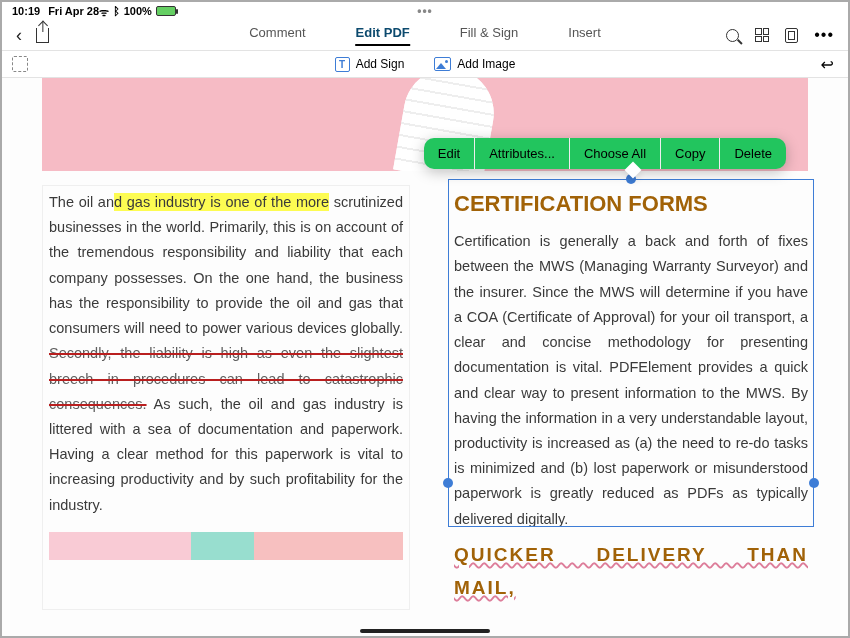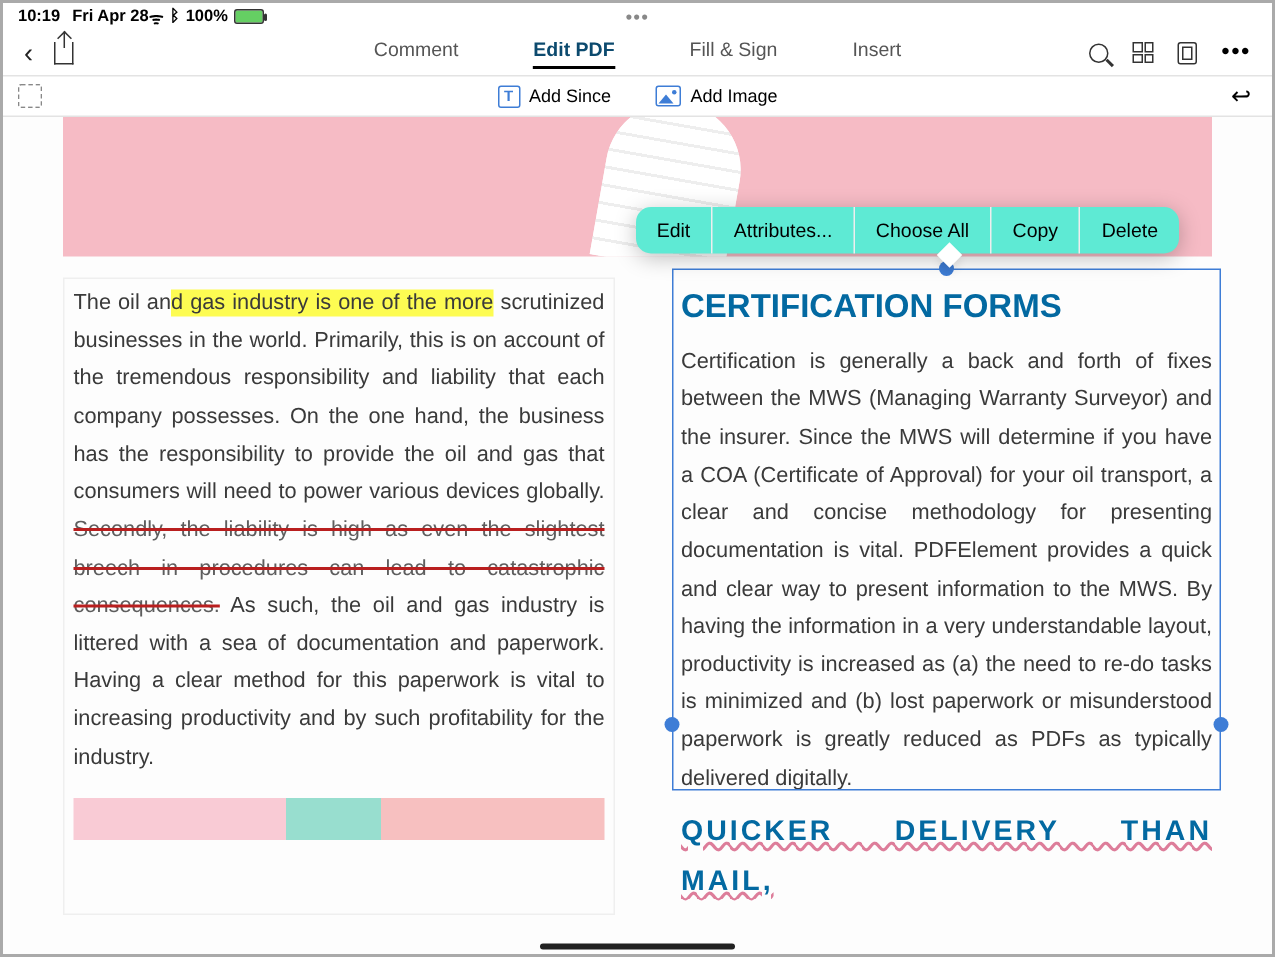--- a/index.html
+++ b/index.html
@@ -21,40 +21,40 @@
 .tb2-item { display:flex; align-items:center; gap:6px; }
 .tb2-left { position:absolute; left:10px; border:1px dashed #888; width:16px; height:16px; border-radius:2px; }
 .tb2-right { position:absolute; right:14px; font-size:16px; }
 
 .canvas-area { height:561px; overflow:hidden; background:#fdfdfd; padding:0 40px; position:relative; }
 
 .hero { height:93px; background:#f6bbc5; position:relative; overflow:hidden; }
 .leg { position:absolute; left:360px; top:-10px; width:90px; height:110px; background:#fafafa; border-top-left-radius:50px; border-top-right-radius:50px; transform:rotate(10deg); }
 .leg::after { content:""; position:absolute; left:0; top:0; right:0; bottom:0; background:repeating-linear-gradient(0deg,#fff 0 10px,#eee 10px 12px); border-radius:inherit;}
 
-.popup { position:absolute; top:60px; right:62px; background:#5eead4; box-shadow:0 3px 14px rgba(0,0,0,0.25); border-radius:10px; display:flex; font-size:13px; z-index:10; }
+.popup { position:absolute; top:60px; right:62px; background:#22c55e; box-shadow:0 3px 14px rgba(0,0,0,0.25); border-radius:10px; display:flex; font-size:13px; z-index:10; }
 .popup div { padding:8px 14px; border-right:1px solid #eee; cursor:pointer; }
 .popup div:last-child { border-right:none; }
 .popup::after { content:""; position:absolute; bottom:-7px; left:56%; width:12px; height:12px; background:#fff; transform:rotate(45deg); box-shadow:3px 3px 6px rgba(0,0,0,0.08);}
 
 .columns { display:flex; gap:44px; margin-top:14px; }
 .col { flex:1; font-size:14.5px; line-height:1.74; color:#3a3a3a; text-align:justify; }
 .col-left { border:1px solid #efefef; padding:4px 6px 8px; }
 
 .hl { background:#fdfc52; padding:1px 0;}
 .strike { text-decoration:line-through; text-decoration-color:#b91f1f; text-decoration-thickness:1.5px; color:#5e5e5e;}
 
 .col-right { position:relative;}
 .selbox { position:absolute; top:-6px; left:-6px; right:-6px; height:348px; border:1.5px solid #3e7dd6; }
 .handle { width:10px; height:10px; border-radius:50%; background:#3e7dd6; position:absolute; }
 .h-tc { top:-6px; left:50%; margin-left:-5px;}
 .h-ml { top:50%; left:-6px; margin-top:125px;}
 .h-mr { top:50%; right:-6px; margin-top:125px;}
 
-.h-orange { color:#0369a1; font-family:Impact, "Arial Black", sans-serif; font-weight:700; letter-spacing:0.5px; font-size:22px; margin-bottom:6px; letter-spacing:0px;}
+.h-orange { color:#a16207; font-family:Impact, "Arial Black", sans-serif; font-weight:700; letter-spacing:0.5px; font-size:22px; margin-bottom:6px; letter-spacing:0px;}
 .h-orange.sm { font-size:19px; letter-spacing:2px; word-spacing:10px; margin-top:6px; border-bottom:2px wavy #d33; text-decoration: underline wavy #dd7d9a; text-decoration-thickness:1.5px; }
 
 .bottom-img { margin-top:14px; height:28px; background:linear-gradient(to right,#f9cbd5 0 40%, #98decf 40% 58%, #f7c0c0 58% 100%); }
 
 .home-ind { position:absolute; bottom:3px; left:50%; transform:translateX(-50%); width:130px; height:4px; background:#222; border-radius:3px; }
 .sq4 { display:inline-grid; grid-template-columns:1fr 1fr; grid-template-rows:1fr 1fr; gap:1px; width:14px; height:14px;}
 .sq4 span{ border:1.2px solid #333; }
 .pgicon{ width:13px; height:15px; border:1.3px solid #333; border-radius:2px; position:relative;}
 .pgicon::after{content:""; position:absolute; left:2px; right:2px; top:2px; bottom:2px; border:1px solid #333;}
 .moredots{ font-size:16px; letter-spacing:1px;}
@@ -106,21 +106,21 @@
       </span>
     <span class="pgicon"></span>
     <span class="moredots">•••</span>
   </div>
 </div>
 
 <div class="toolbar-2">
   <span class="tb2-left"></span>
   <div class="tb2-item">
     <span class="txt-icon">T</span>
-    <span>Add Since</span>
+    <span>Add Sign</span>
   </div>
   <div class="tb2-item">
     <span class="img-icon"></span>
     <span>Add Image</span>
   </div>
   <span class="tb2-right">↩</span>
 </div>
 
 <div class="canvas-area">
   <div class="hero">

